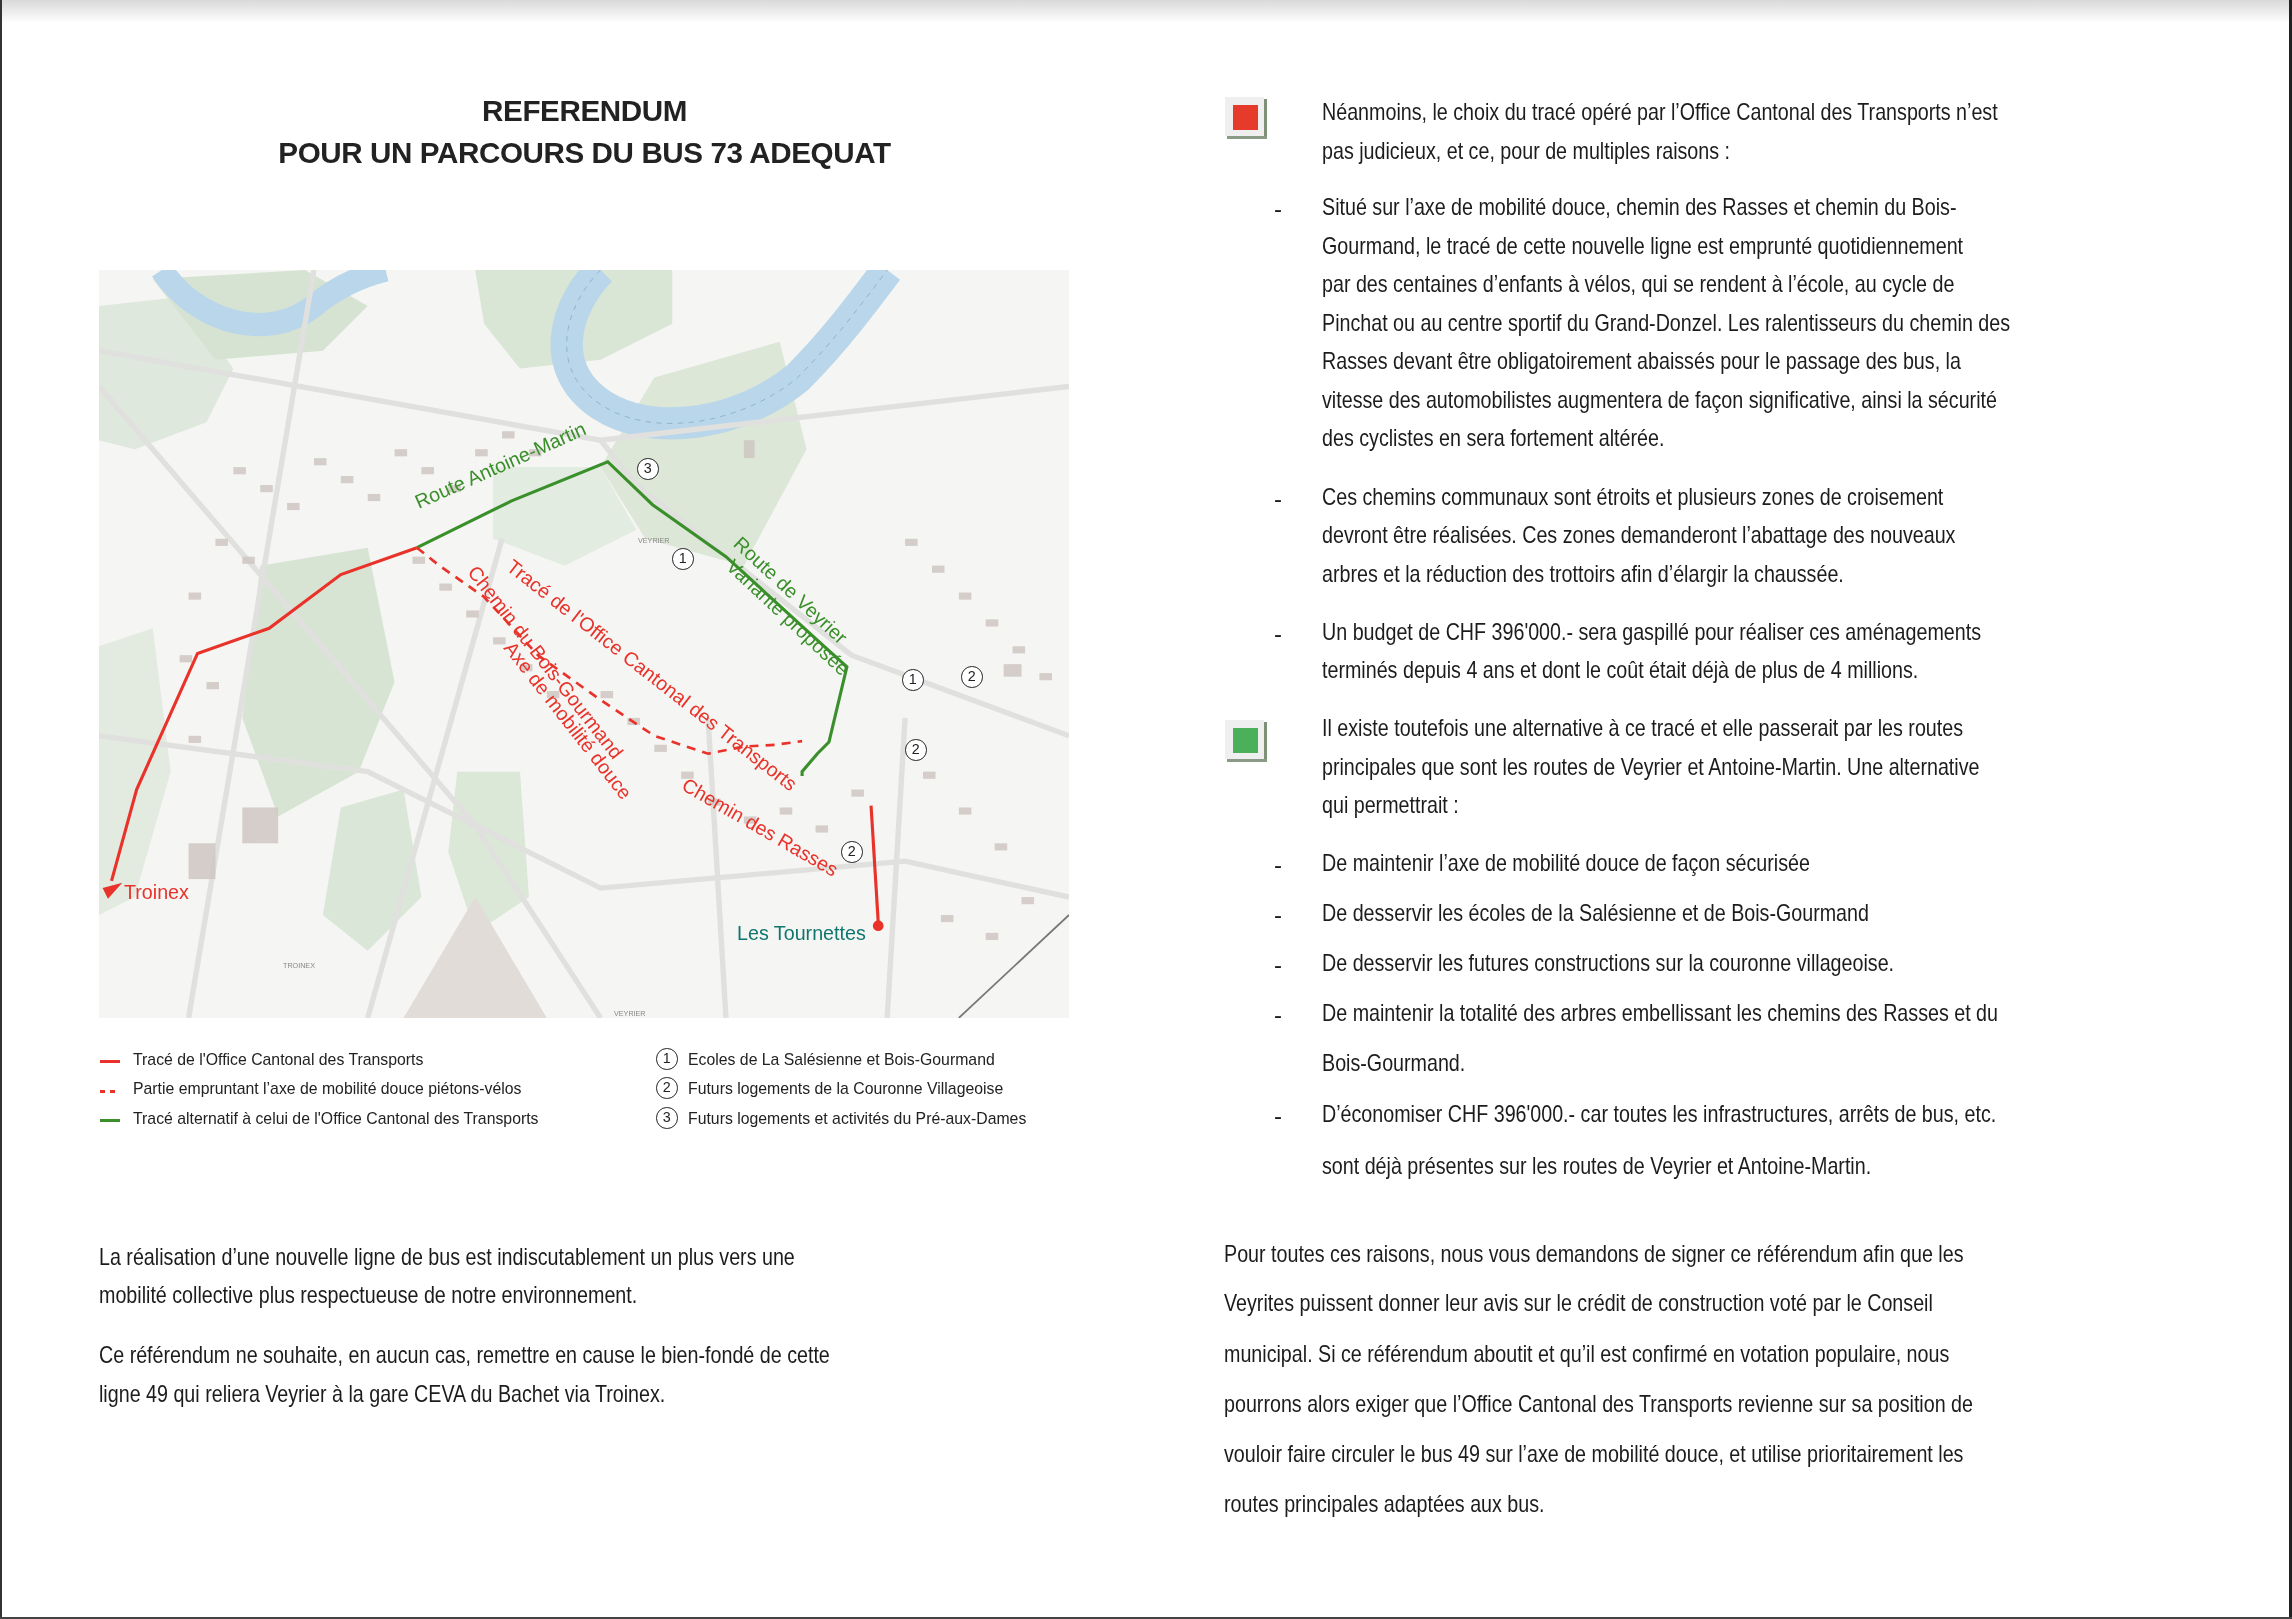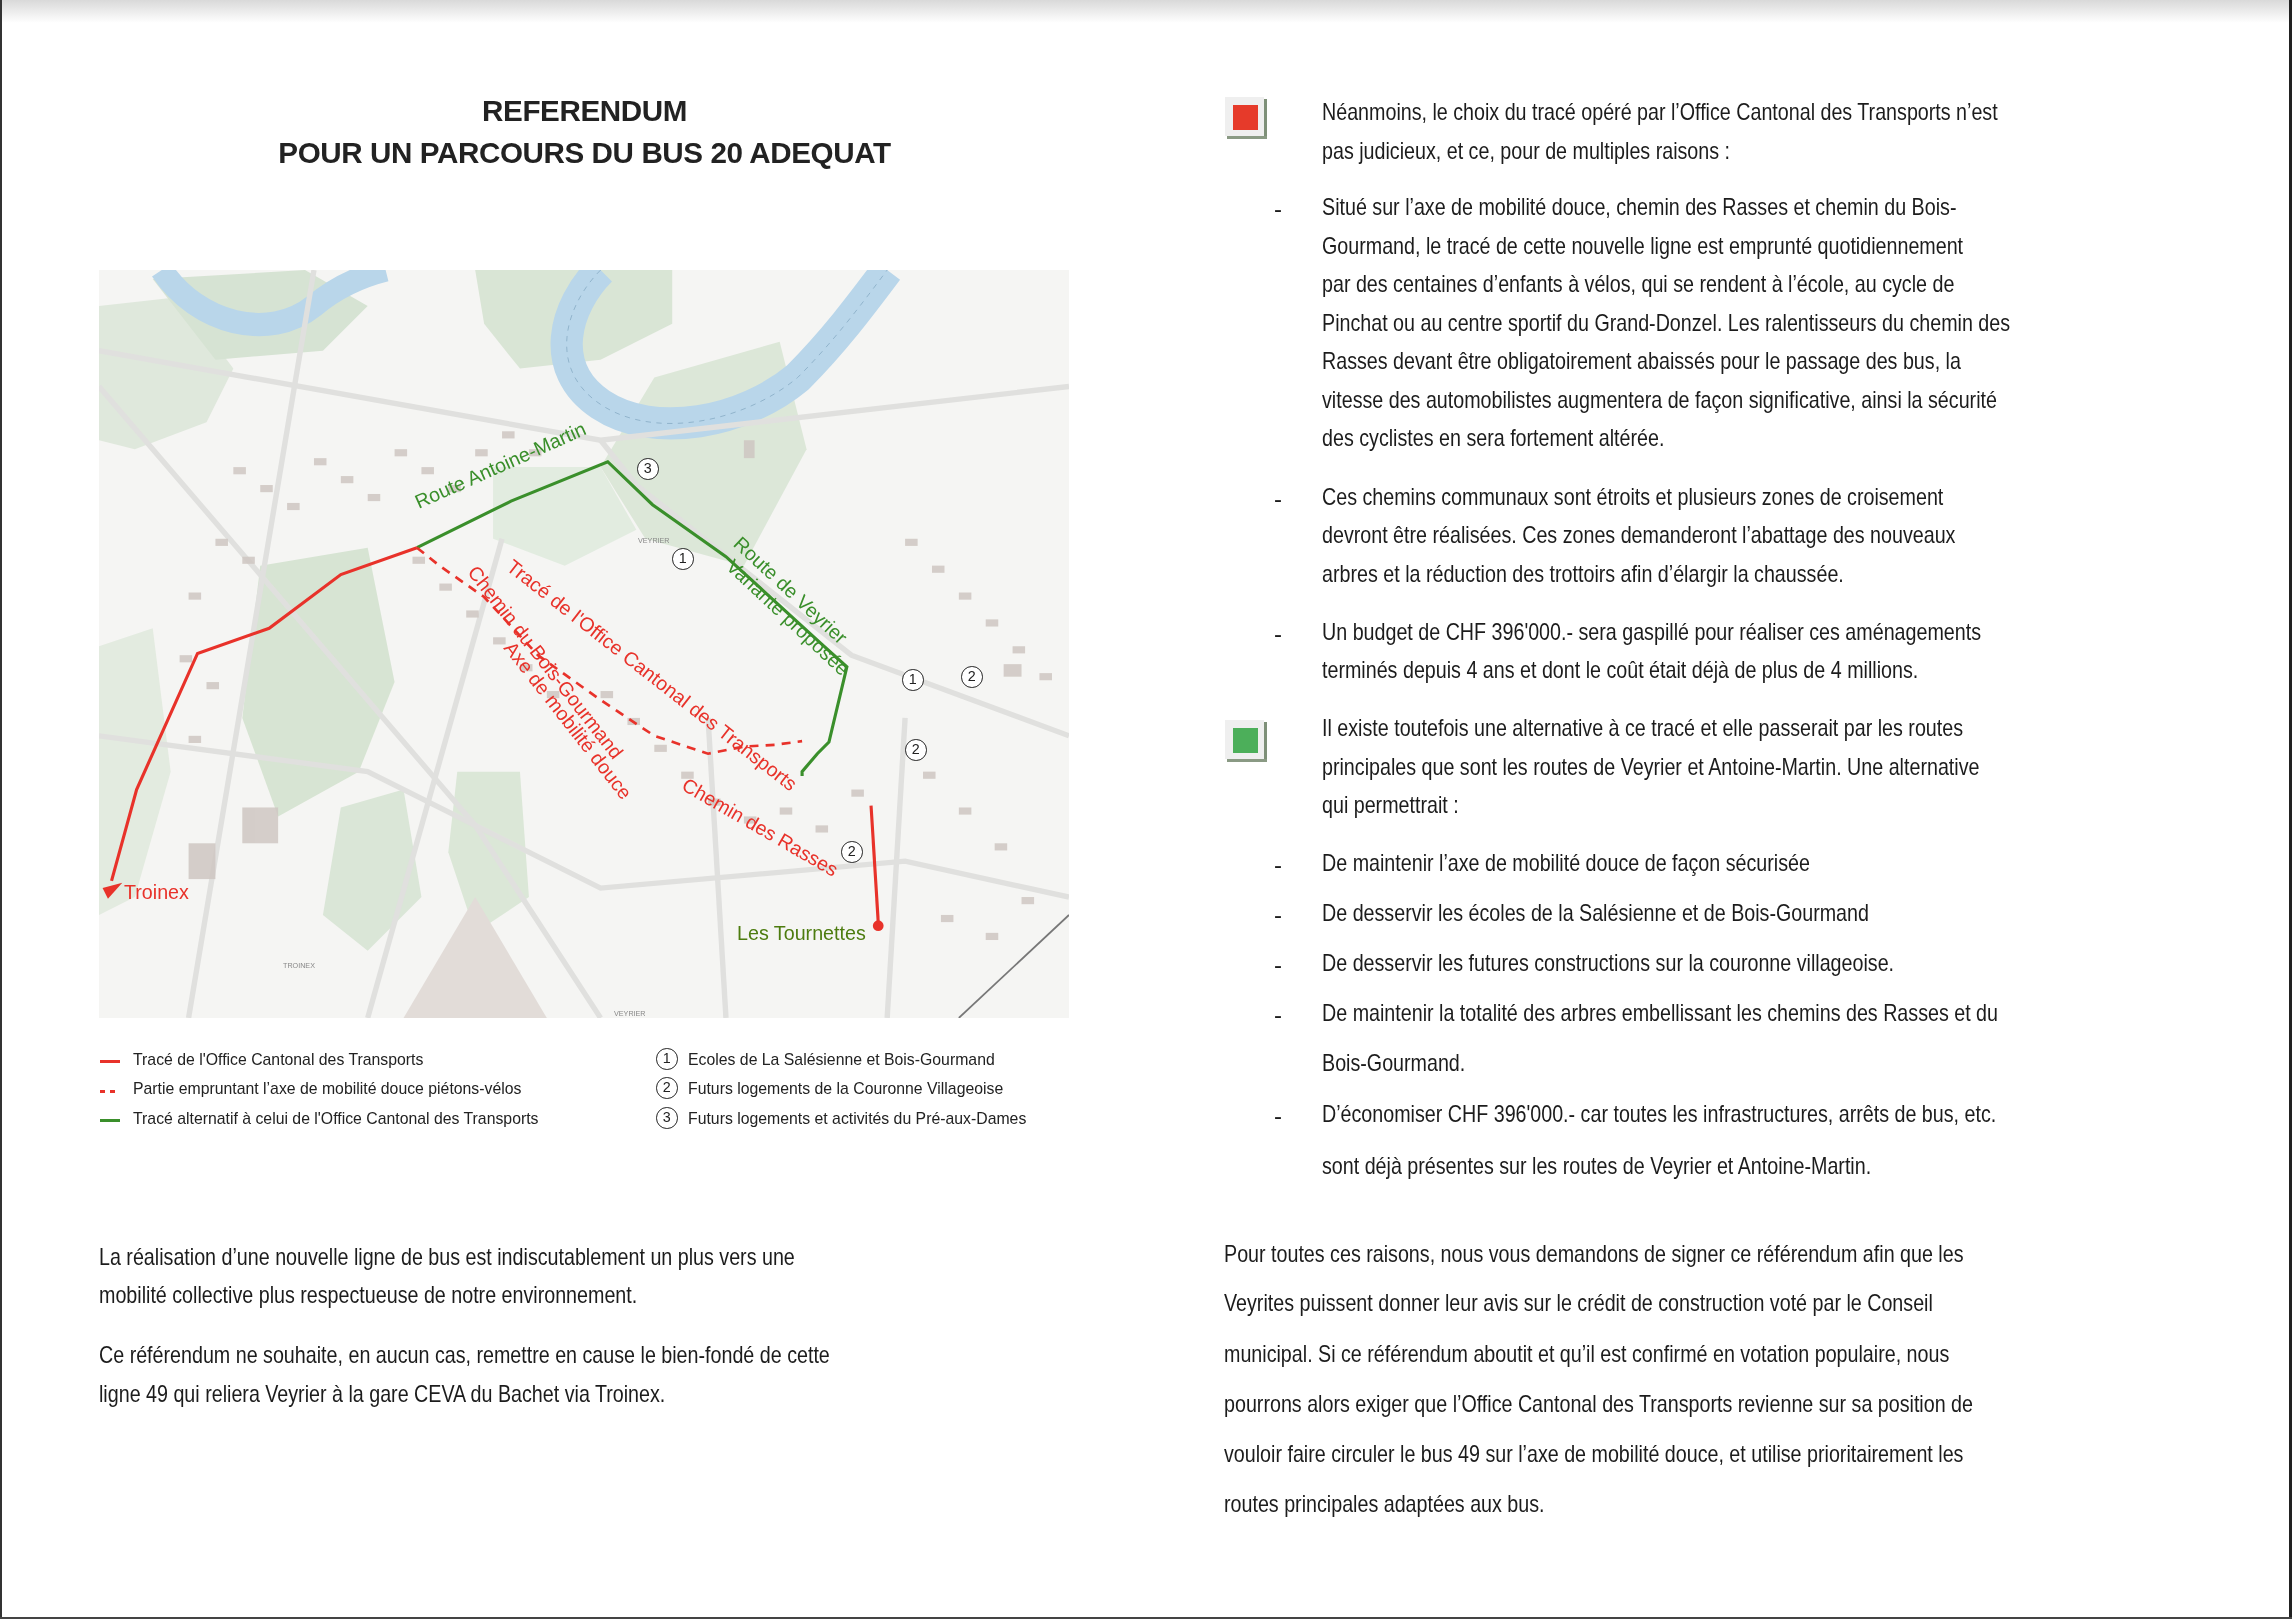--- a/index.html
+++ b/index.html
@@ -39,21 +39,21 @@
 </style>
 </head>
 <body>
 
 <div class="page-shadow-top"></div>
 <div class="frame-left"></div>
 <div class="frame-right"></div>
 <div class="frame-bottom"></div>
 
 <div class="title l1">REFERENDUM</div>
-<div class="title l2">POUR UN PARCOURS DU BUS 20 ADEQUAT</div>
+<div class="title l2">POUR UN PARCOURS DU BUS 73 ADEQUAT</div>
 
 <div class="map">
   <svg width="970" height="748" viewBox="0 0 1083 835" xmlns="http://www.w3.org/2000/svg">
 
     <rect x="0" y="0" width="1083" height="835" fill="#f5f5f3"></rect>
 
     <path d="M0 40 L90 30 L150 110 L120 170 L40 200 L0 190 Z" fill="#dfe8dc"></path>
     <path d="M60 10 L230 0 L300 40 L250 90 L130 100 Z" fill="#d6e3d3"></path>
     <path d="M420 0 L640 0 L640 60 L560 100 L470 110 L430 60 Z" fill="#d9e5d5"></path>
     <path d="M620 120 L760 80 L790 200 L720 330 L610 300 L560 220 Z" fill="#dce7d8"></path>
@@ -141,21 +141,21 @@
   </svg>
 
   <div class="map-label" style="position:absolute;left:309px;top:184px;font-size:19.7px;color:#3a8f2b;transform:rotate(-24deg);white-space:nowrap;">Route Antoine-Martin</div>
   <div class="map-label" style="position:absolute;left:618px;top:309px;font-size:19.7px;color:#3a8f2b;transform:rotate(43deg);white-space:nowrap;">Route de Veyrier</div>
   <div class="map-label" style="position:absolute;left:609px;top:336px;font-size:19.7px;color:#3a8f2b;transform:rotate(43deg);white-space:nowrap;">Variante proposée</div>
   <div class="map-label" style="position:absolute;left:372px;top:394px;font-size:19.7px;color:#e8322a;transform:rotate(38deg);white-space:nowrap;">Tracé de l'Office Cantonal des Transports</div>
   <div class="map-label" style="position:absolute;left:327px;top:381px;font-size:19.7px;color:#e8322a;transform:rotate(52deg);white-space:nowrap;">Chemin du Bois-Gourmand</div>
   <div class="map-label" style="position:absolute;left:372px;top:439px;font-size:19.7px;color:#e8322a;transform:rotate(52deg);white-space:nowrap;">Axe de mobilité douce</div>
   <div class="map-label" style="position:absolute;left:573px;top:546px;font-size:19.7px;color:#e8322a;transform:rotate(30deg);white-space:nowrap;">Chemin des Rasses</div>
   <div class="map-label" style="position:absolute;left:25px;top:611px;font-size:19.7px;color:#e8322a;white-space:nowrap;">Troinex</div>
-  <div class="map-label" style="position:absolute;left:638px;top:652px;font-size:19.7px;color:#4d7c0f;white-space:nowrap;">Les Tournettes</div>
+  <div class="map-label" style="position:absolute;left:638px;top:652px;font-size:19.7px;color:#0f766e;white-space:nowrap;">Les Tournettes</div>
   <div class="map-label" style="position:absolute;left:539px;top:266px;font-size:7.2px;color:#888;white-space:nowrap;">VEYRIER</div>
   <div class="map-label" style="position:absolute;left:184px;top:691px;font-size:7.2px;color:#888;white-space:nowrap;">TROINEX</div>
   <div class="map-label" style="position:absolute;left:515px;top:739px;font-size:7.2px;color:#888;white-space:nowrap;">VEYRIER</div>
 
   <div class="legend-circle" style="left:538px;top:188px;">3</div>
   <div class="legend-circle" style="left:573px;top:278px;">1</div>
   <div class="legend-circle" style="left:803px;top:399px;">1</div>
   <div class="legend-circle" style="left:862px;top:396px;">2</div>
   <div class="legend-circle" style="left:806px;top:469px;">2</div>
   <div class="legend-circle" style="left:742px;top:571px;">2</div>

